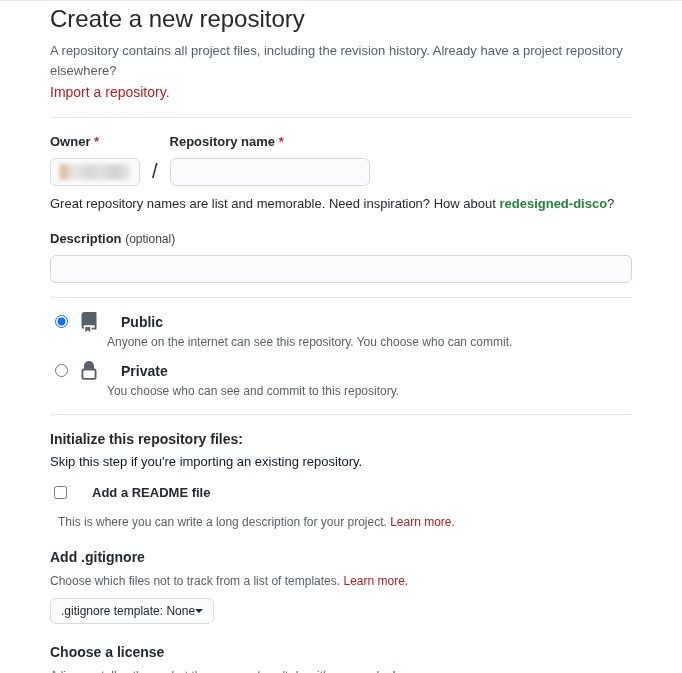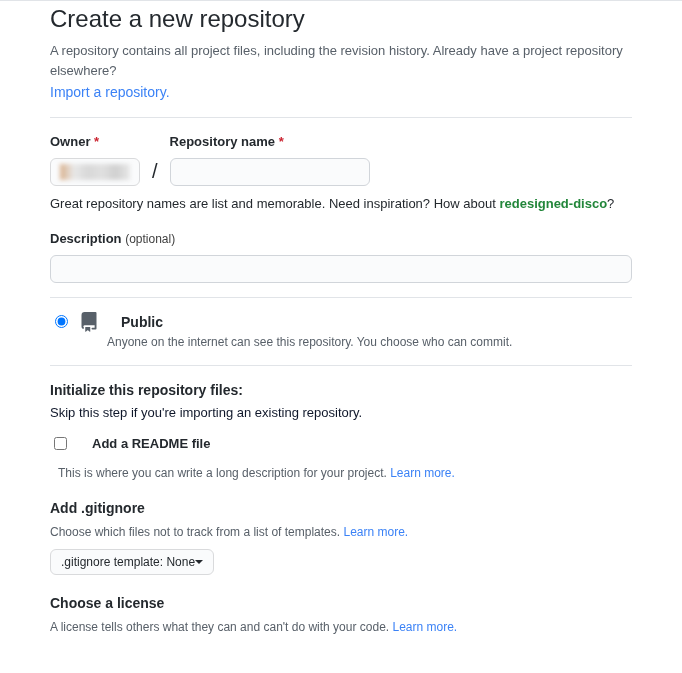--- a/index.html
+++ b/index.html
@@ -19,21 +19,21 @@
   h1 {
     font-size: 24px;
     font-weight: 400;
     margin: 0 0 4px 0;
   }
   .subhead {
     color: #586069;
     font-size: 13px;
     margin: 0 0 2px 0;
   }
-  a { color: #3b82f6; text-decoration: none; }
+  a { color: #b91c1c; text-decoration: none; }
   hr { border: none; border-top: 1px solid #e1e4e8; margin: 14px 0; }
   .label { font-weight: 600; font-size: 13px; }
   .req { color: #cb2431; }
   .optional { font-size: 12px; color: #404040; font-weight: 400; }
   .owner-repo-row { display: flex; align-items: flex-start; gap: 12px; }
   .owner-col, .repo-col { display: flex; flex-direction: column; }
   .owner-btn {
     margin-top: 6px;
     width: 90px;
     height: 28px;
@@ -141,20 +141,32 @@
       <svg width="20" height="20" viewBox="0 0 16 16">
           <path d="M2 2.5A2.5 2.5 0 014.5 0h8.75a.75.75 0 01.75.75v12.5a.75.75 0 01-.75.75h-2.5a.75.75 0 110-1.5h1.75v-2h-8a1 1 0 00-.714 1.7.75.75 0 01-1.072 1.05A2.495 2.495 0 012 11.5v-9zm10.5-1V9h-8c-.356 0-.694.074-1 .208V2.5a1 1 0 011-1h8zM5 12.25v3.25a.25.25 0 00.4.2l1.45-1.087a.25.25 0 01.3 0L8.6 15.7a.25.25 0 00.4-.2v-3.25a.25.25 0 00-.25-.25h-3.5a.25.25 0 00-.25.25z"></path>
         </svg>
     </span>
     <div class="radio-text">
       <span class="radio-title">Public</span>
       <span class="radio-desc">Anyone on the internet can see this repository. You choose who can commit.</span>
     </div>
   </div>
 
+  <div class="radio-row">
+    <input type="radio" name="vis" style="">
+    <span class="radio-icon">
+      <svg width="20" height="20" viewBox="0 0 16 16">
+          <path d="M4 4v2h-.25A1.75 1.75 0 002 7.75v5.5c0 .966.784 1.75 1.75 1.75h8.5A1.75 1.75 0 0014 13.25v-5.5A1.75 1.75 0 0012.25 6H12V4a4 4 0 10-8 0zm6.5 2V4a2.5 2.5 0 00-5 0v2h5zM12 7.5h.25a.25.25 0 01.25.25v5.5a.25.25 0 01-.25.25h-8.5a.25.25 0 01-.25-.25v-5.5a.25.25 0 01.25-.25H12z"></path>
+        </svg>
+    </span>
+    <div class="radio-text">
+      <span class="radio-title">Private</span>
+      <span class="radio-desc">You choose who can see and commit to this repository.</span>
+    </div>
+  </div>
 
   <hr>
 
   <div class="section-title">Initialize this repository files:</div>
   <div class="section-sub">Skip this step if you're importing an existing repository.</div>
 
   <div class="check-row" style="margin-top:12px;">
     <input type="checkbox" style="">
     <div class="radio-text">
       <span class="radio-title" style="font-size:13px;">Add a README file</span>

